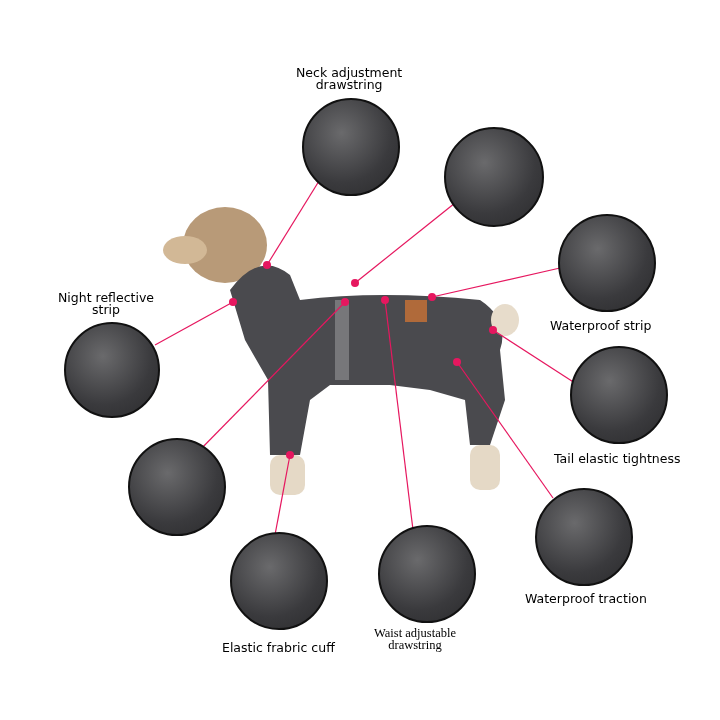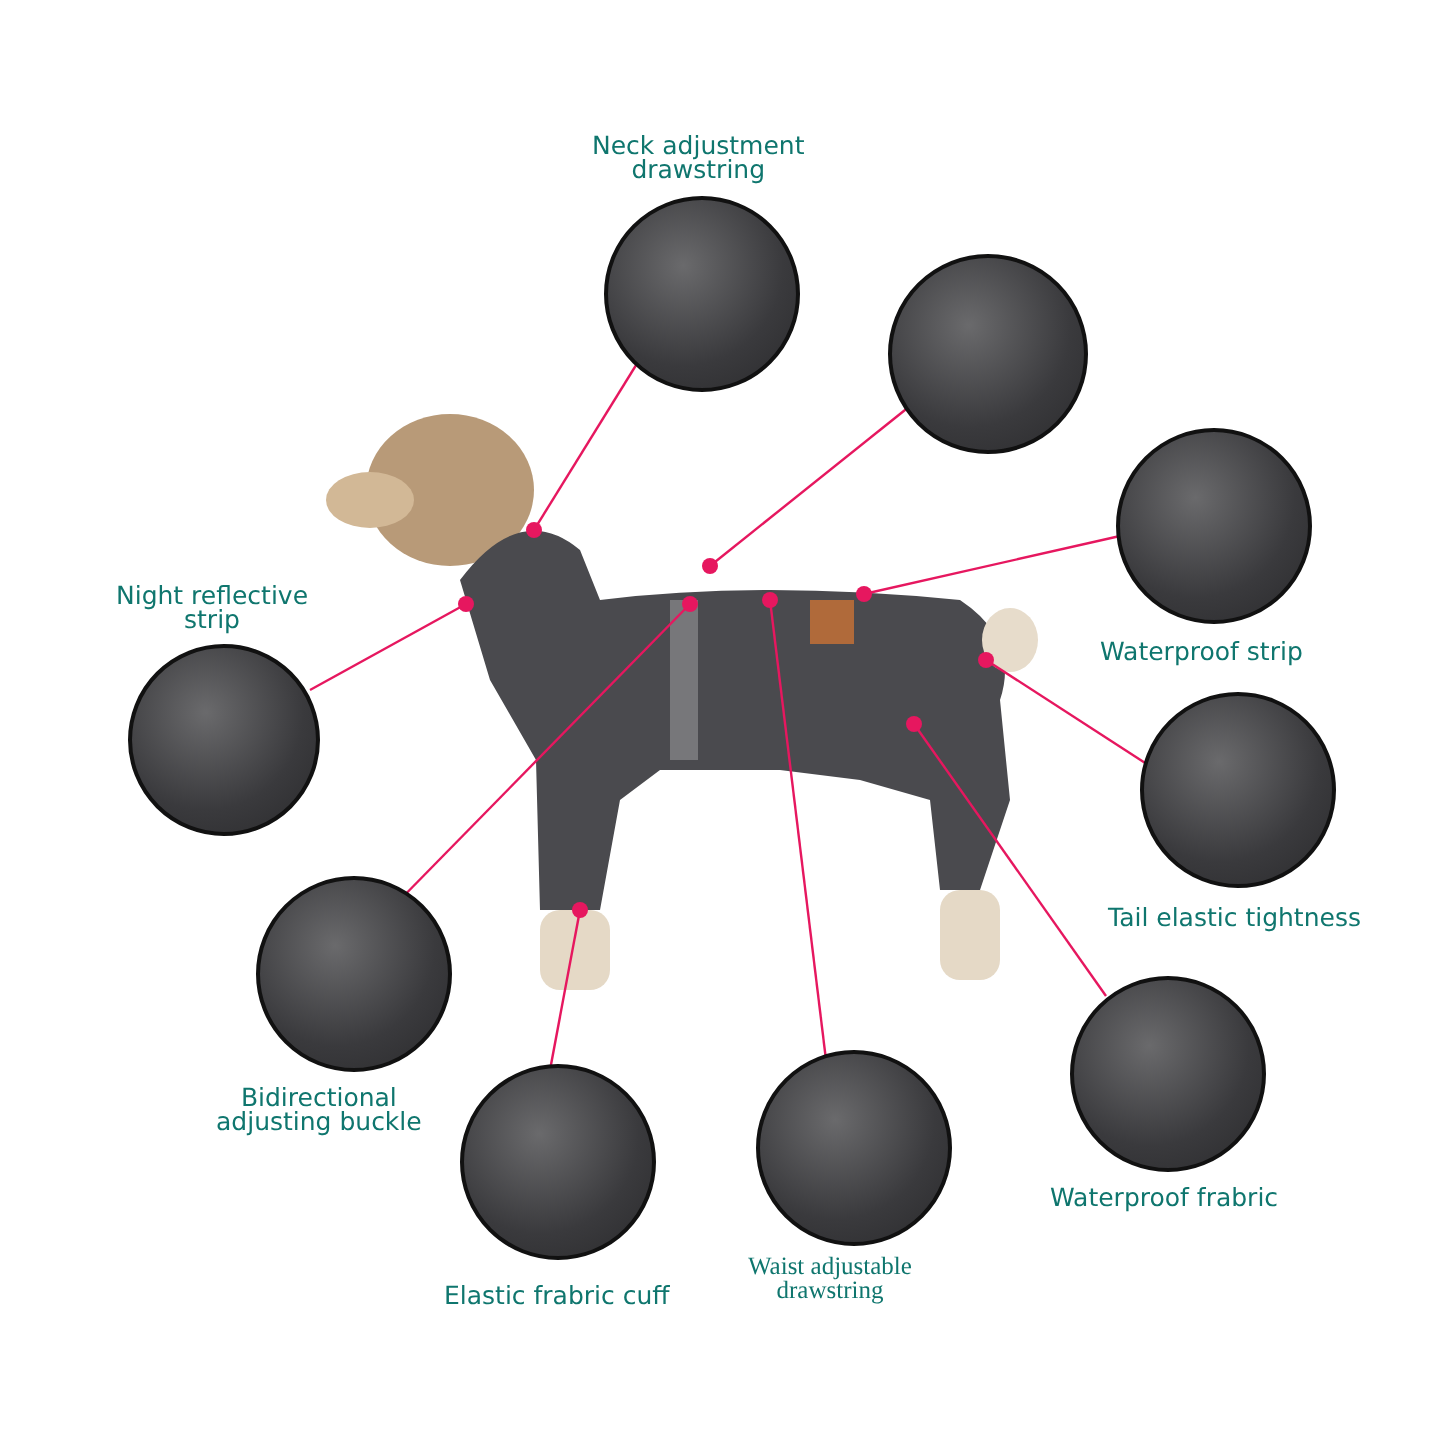--- a/index.html
+++ b/index.html
@@ -1,17 +1,17 @@
 <!DOCTYPE html>
 <html><head>
 <meta charset="utf-8">
 <style>
   html,body{margin:0;padding:0;background:#fff;}
   #stage{position:relative;width:720px;height:720px;overflow:hidden;background:#fff;font-family:"DejaVu Sans","Liberation Sans",sans-serif;}
-  .label{position:absolute;color:#0f766e;font-size:12.5px;line-height:12px;text-align:center;white-space:nowrap;}
+  .label{position:absolute;color:#000000;font-size:12.5px;line-height:12px;text-align:center;white-space:nowrap;}
   .circle{position:absolute;border-radius:50%;border:2px solid #111;overflow:hidden;background:radial-gradient(circle at 40% 35%,#6a6a6c,#3a3a3d 60%,#2a2a2c);}
   svg.lines{position:absolute;left:0;top:0;}
 </style>
 </head>
 <body>
 
 <div id="stage">
 
   <svg class="lines" width="720" height="720">
 
@@ -66,27 +66,23 @@
   <div class="label" style="left:58px;top:292px;">
       <div>Night reflective</div>
       <div>strip</div>
     </div>
   <div class="label" style="left:550px;top:320px;">
       <div>Waterproof strip</div>
     </div>
   <div class="label" style="left:554px;top:453px;">
       <div>Tail elastic tightness</div>
     </div>
-  <div class="label" style="left:108px;top:543px;">
-      <div>Bidirectional</div>
-      <div>adjusting buckle</div>
-    </div>
   <div class="label" style="left:222px;top:642px;">
       <div>Elastic frabric cuff</div>
     </div>
   <div class="label" style="left:374px;top:627px;font-family:Liberation Serif, serif;">
       <div>Waist adjustable</div>
       <div>drawstring</div>
     </div>
   <div class="label" style="left:525px;top:593px;">
-      <div>Waterproof frabric</div>
+      <div>Waterproof traction</div>
     </div>
 </div>
 
 </body></html>

